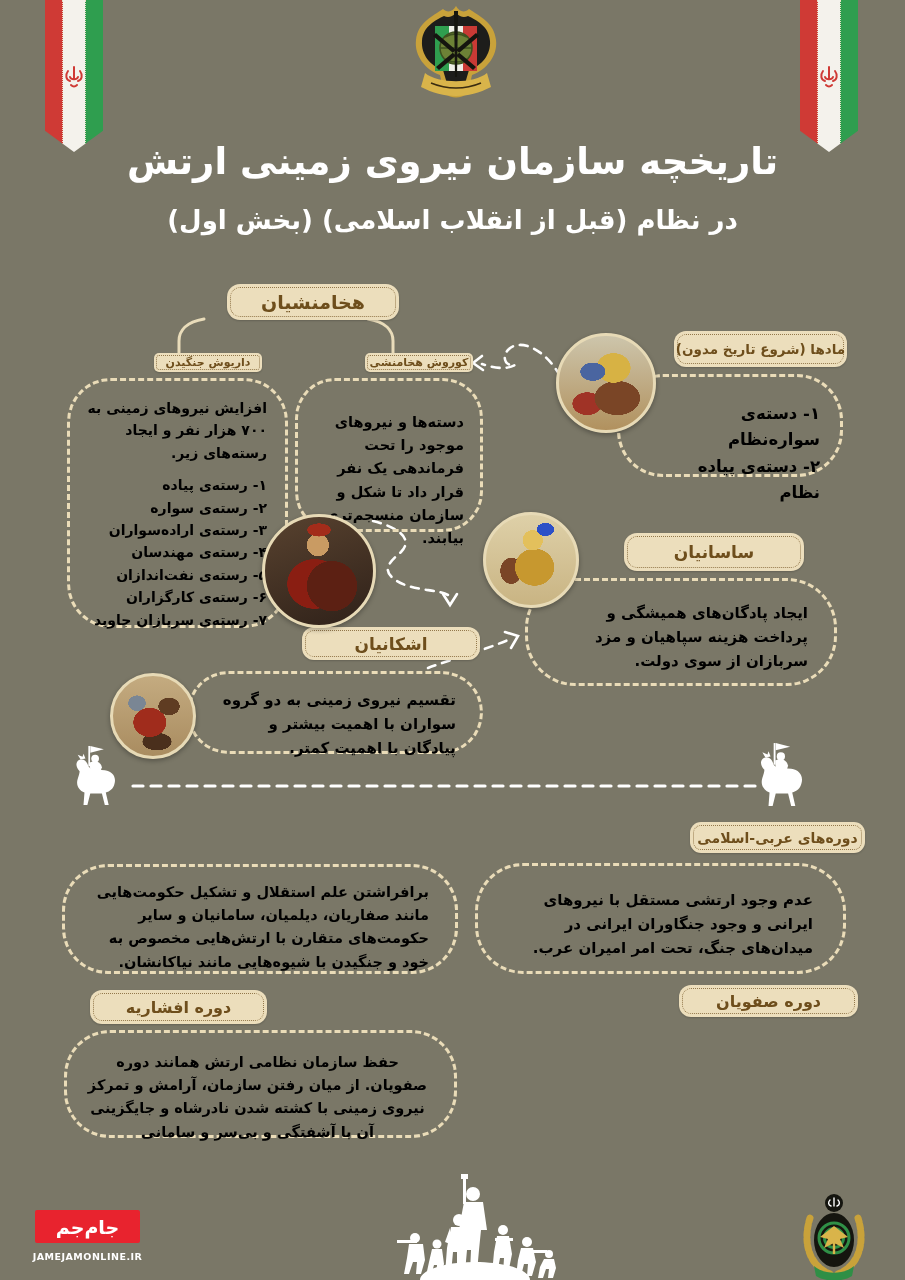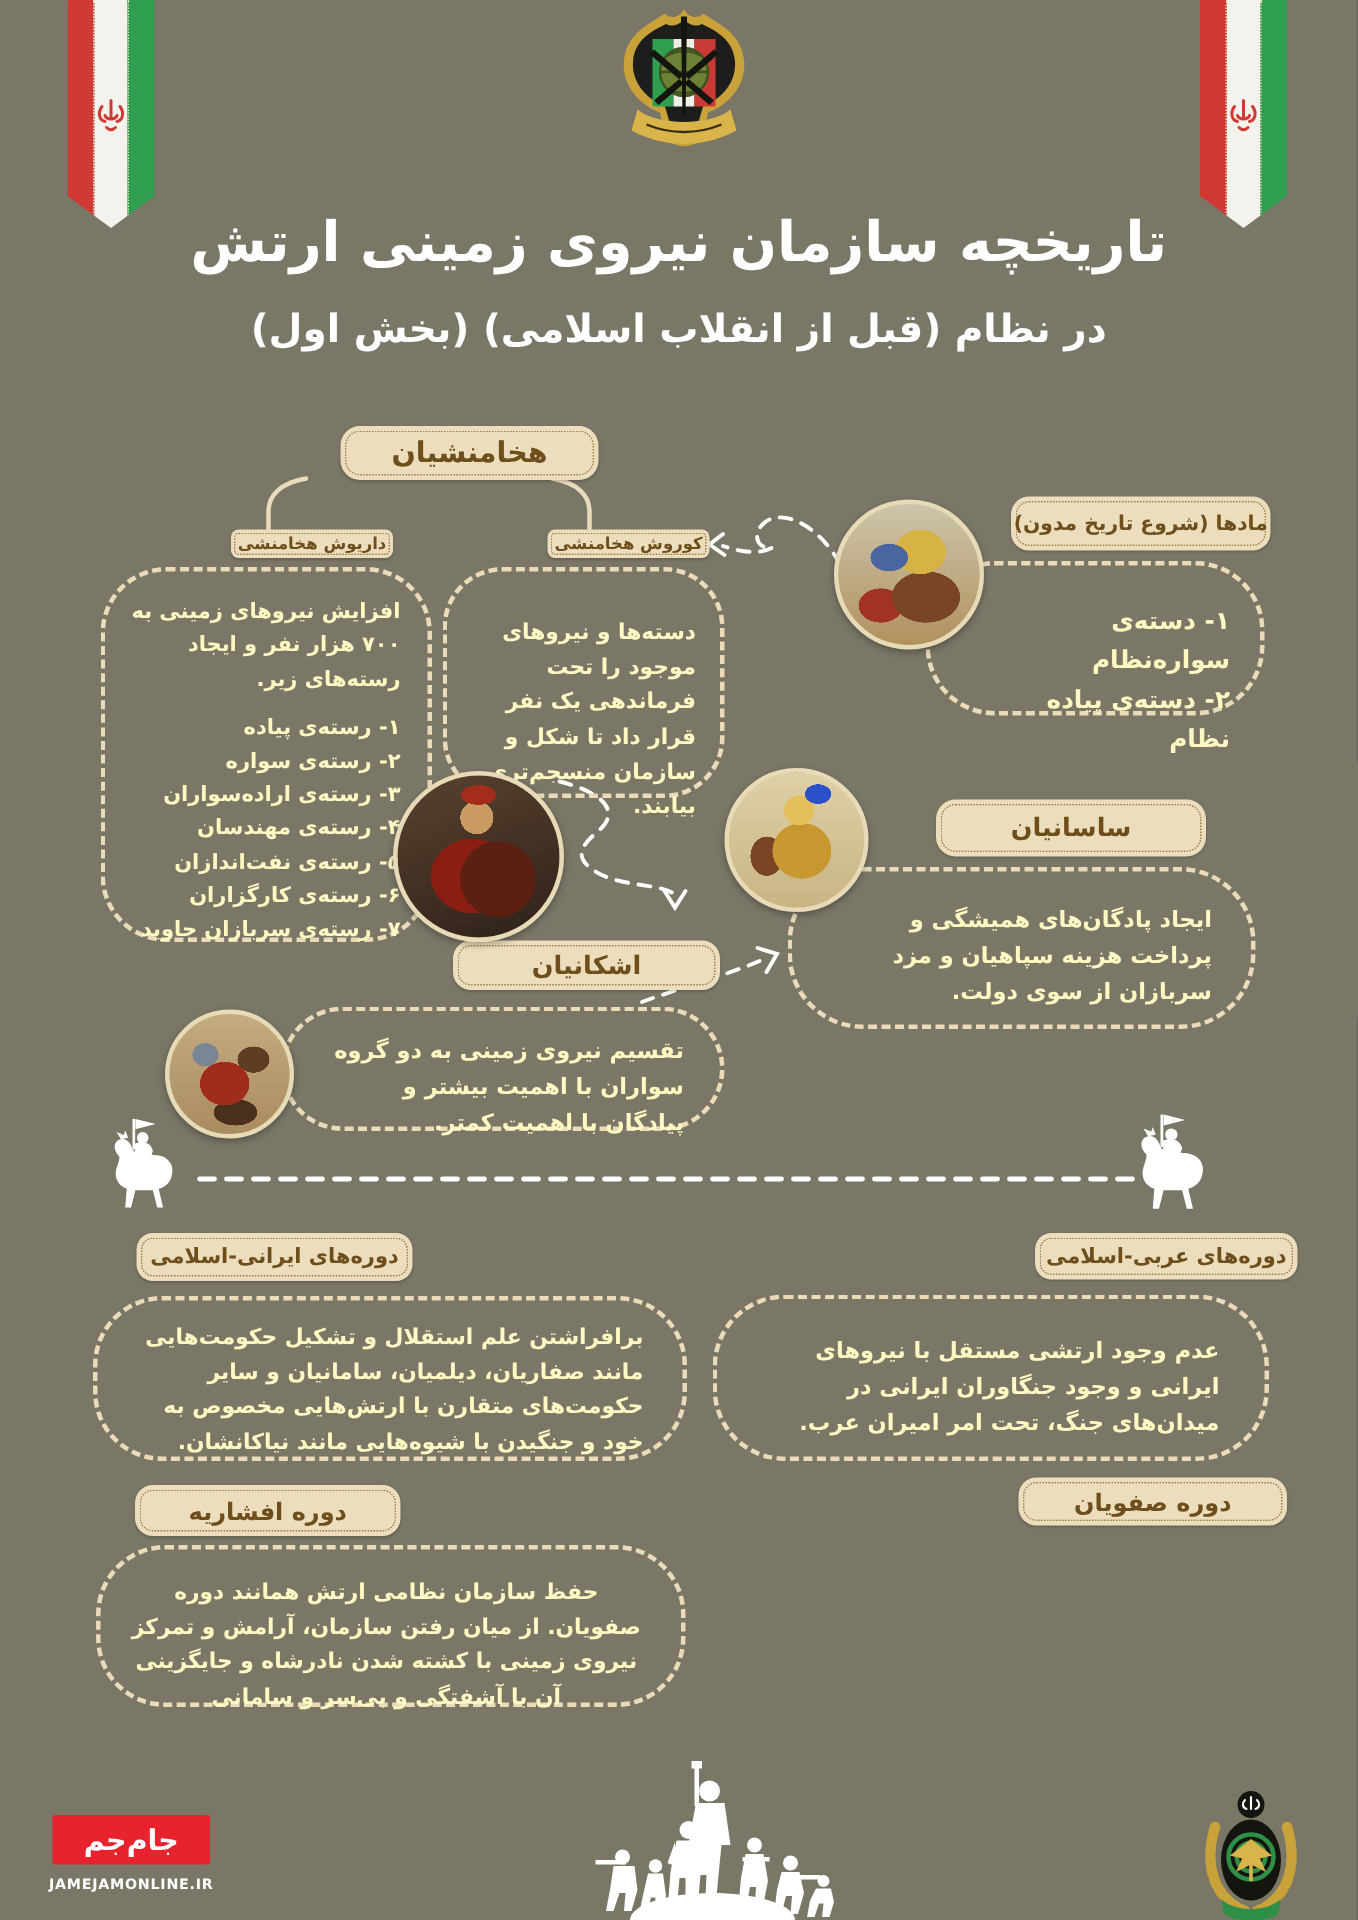--- a/index.html
+++ b/index.html
@@ -11,21 +11,21 @@
         clip-path:polygon(0 0,100% 0,100% 86%,50% 100%,0 86%);box-shadow:0 2px 3px rgba(0,0,0,.25);}
   .flag .st{height:100%;}
   .flag .red{width:31%;background:#cf3a35;border-right:1.5px dotted #e9e0c8;}
   .flag .white{width:38%;background:#f4f2ec;display:flex;align-items:center;justify-content:center;}
   .flag .green{width:31%;background:#2f9e4f;border-left:1.5px dotted #e9e0c8;}
   
   .plabel{background:#ecdebc;color:#6e4e1c;font-weight:bold;display:flex;align-items:center;justify-content:center;
           border-radius:10px;outline:1.6px dotted rgba(110,78,28,.7);outline-offset:-4px;z-index:4;direction:rtl;
           box-shadow:0 1px 2px rgba(0,0,0,.18);margin-left:27px;}
   
-  .dbox{border:3px dashed #eadcb8;color:#fef9c3;font-weight:bold;direction:rtl;text-align:right;z-index:2;
+  .dbox{border:3px dashed #eadcb8;color:#000000;font-weight:bold;direction:rtl;text-align:right;z-index:2;
         line-height:1.6;}
   
   .circ{border-radius:50%;border:3px solid #e7dab6;z-index:5;box-shadow:0 2px 5px rgba(0,0,0,.3);}
   .title1{width:100%;text-align:center;color:#ffffff;font-weight:bold;font-size:37px;letter-spacing:-1px;z-index:2;}
   .title2{width:100%;text-align:center;color:#ffffff;font-weight:bold;font-size:26px;z-index:2;direction:rtl;}
   .jamlogo{background:#e8232e;color:#ffffff;font-weight:bold;display:flex;align-items:center;justify-content:center;
            font-size:19px;z-index:2;direction:rtl;border-radius:2px;}
   .jamurl{color:#ffffff;font-weight:bold;font-size:9.5px;letter-spacing:.5px;z-index:2;text-align:center;}
   svg{display:block;}
 </style>
@@ -99,21 +99,21 @@
     <path fill="#15150f" d="M48 6 h4 l-1 66 h-2 z"></path>
     <path fill="#15150f" d="M30 62 l40-34 3 3 -40 34 z M70 62 l-40-34 -3 3 40 34 z"></path>
     <path fill="#d9b44a" d="M19 68 C32 79 68 79 81 68 L85 82 C62 94 38 94 15 82 Z"></path>
     <path stroke="#3a2c10" stroke-width="1.6" fill="none" d="M25 78 q12 5 25 5 q13 0 25-5"></path>
   </svg>
 
   <div class="abs title1" style="left:0;top:140px;">تاریخچه سازمان نیروی زمینی ارتش</div>
   <div class="abs title2" style="left:0;top:205px;">در نظام (قبل از انقلاب اسلامی)  (بخش اول)</div>
 
   <div class="abs plabel" style="left:200px;top:284px;width:172px;height:36px;font-size:19px;border-radius:13px;">هخامنشیان</div>
-  <div class="abs plabel" style="left:127px;top:353px;width:108px;height:19px;font-size:11px;border-radius:5px;outline-offset:-3px;">داریوش هخامنشی</div>
+  <div class="abs plabel" style="left:127px;top:353px;width:108px;height:19px;font-size:11px;border-radius:5px;outline-offset:-3px;">داریوش جنگیدن</div>
   <div class="abs plabel" style="left:338px;top:353px;width:108px;height:19px;font-size:11px;border-radius:5px;outline-offset:-3px;">کوروش هخامنشی</div>
 
   <div class="abs dbox" style="left:67px;top:378px;width:221px;height:250px;border-radius:44px;padding:16px 18px 10px 14px;font-size:14px;box-sizing:border-box;">
     <div style="margin-bottom:10px;">افزایش نیروهای زمینی به ۷۰۰ هزار نفر و ایجاد رسته‌های زیر.</div>
     <div>۱- رسته‌ی پیاده</div>
     <div>۲- رسته‌ی سواره</div>
     <div>۳- رسته‌ی اراده‌سواران</div>
     <div>۴- رسته‌ی مهندسان</div>
     <div>۵- رسته‌ی نفت‌اندازان</div>
     <div>۶- رسته‌ی کارگزاران</div>
@@ -179,21 +179,20 @@
     <g fill="#ffffff">
       <rect x="21" y="2" width="1.8" height="21"></rect>
       <path d="M23 2 L37 5.5 L23 9 Z"></path>
       <circle cx="28" cy="15" r="4"></circle>
       <path d="M22.5 19 C29 16 34 19 35 24 L33 30 L23 30 Z"></path>
       <path d="M12 28 C7 23 8 17 13 16 C17 15 20 19 21 23 L24 26 L38 27 C46 28 50 34 48 41 C47 46 43 49 39 50 L42 63 L38 63 L35 51 L23 51 L20 63 L16 63 L17 50 C11 48 8 42 10 36 C11 33 12 30 12 28 Z"></path>
       <path d="M13 16 L10 11 L15 13 L16 10 L18 15 Z"></path>
     </g>
   </svg>
 
-  <div class="abs plabel" style="left:64px;top:822px;width:184px;height:32px;font-size:14px;border-radius:11px;">دوره‌های ایرانی-اسلامی</div>
   <div class="abs dbox" style="left:62px;top:864px;width:396px;height:110px;border-radius:46px;padding:14px 26px 8px 26px;font-size:14.5px;box-sizing:border-box;">
     <div>برافراشتن علم استقلال و تشکیل حکومت‌هایی مانند صفاریان، دیلمیان، سامانیان و سایر حکومت‌های متقارن با ارتش‌هایی مخصوص به خود و جنگیدن با شیوه‌هایی مانند نیاکانشان.</div>
   </div>
 
   <div class="abs plabel" style="left:663px;top:822px;width:175px;height:31px;font-size:14px;border-radius:11px;">دوره‌های عربی-اسلامی</div>
   <div class="abs dbox" style="left:475px;top:863px;width:371px;height:111px;border-radius:48px;padding:22px 30px 8px 30px;font-size:15px;box-sizing:border-box;">
     <div>عدم وجود ارتشی مستقل با نیروهای ایرانی و وجود جنگاوران ایرانی در میدان‌های جنگ، تحت امر امیران عرب.</div>
   </div>
 
   <div class="abs plabel" style="left:63px;top:990px;width:177px;height:34px;font-size:16px;border-radius:12px;">دوره افشاریه</div>

